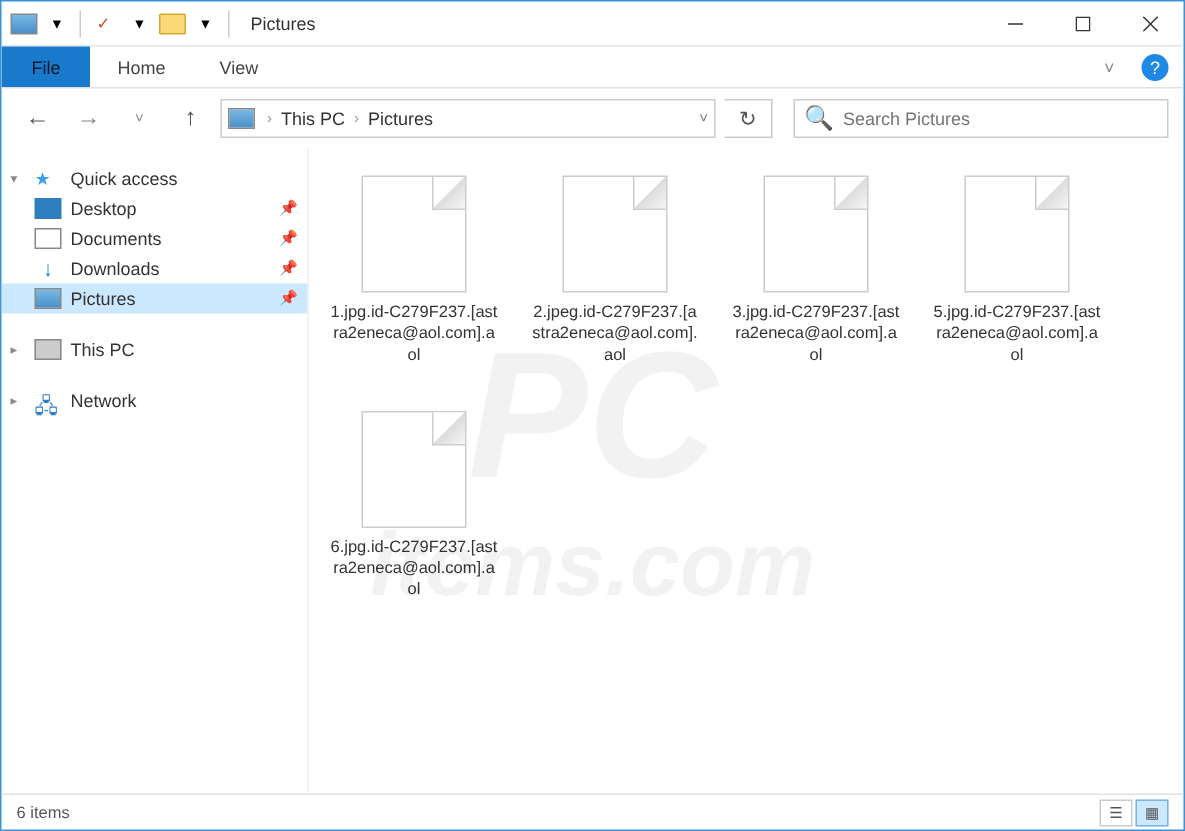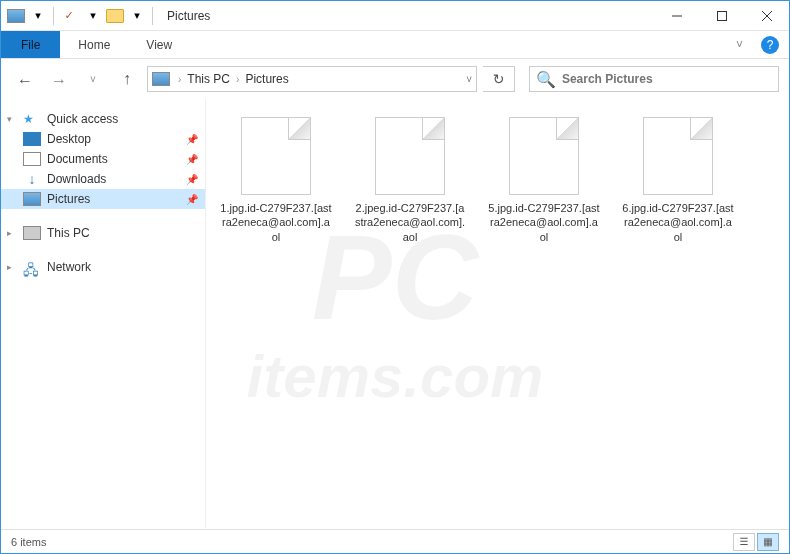--- a/index.html
+++ b/index.html
@@ -27,21 +27,21 @@
 .addrrow { height: 40px; display: flex; align-items: center; padding: 0 10px; gap: 6px; }
 .nav-arrow { width: 28px; height: 28px; display: flex; align-items: center; justify-content: center; color: #888; font-size: 16px; cursor: pointer; }
 .nav-arrow.active { color: #555; }
 .addrbox { flex: 1; height: 26px; border: 1px solid #ccc; display: flex; align-items: center; padding: 0 4px; }
 .addr-icon { width: 18px; height: 14px; background: linear-gradient(#7ab8e6, #4a90c8); border: 1px solid #888; margin-right: 4px; }
 .crumb { font-size: 12px; color: #333; padding: 0 2px; }
 .crumb-sep { color: #999; font-size: 10px; padding: 0 4px; }
 .addr-drop { color: #777; margin-left: auto; font-size: 10px; }
 .refresh-box { width: 32px; height: 26px; border: 1px solid #ccc; border-left: none; display: flex; align-items: center; justify-content: center; color: #555; font-size: 14px; }
 .searchbox { width: 250px; height: 26px; border: 1px solid #ccc; display: flex; align-items: center; padding: 0 6px; color: #888; margin-left: 8px; }
-.search-input { border: none; outline: none; font-size: 12px; color: #c2410c; flex: 1; margin-left: 6px; font-weight: bold; }
+.search-input { border: none; outline: none; font-size: 12px; color: #c2410c; flex: 1; margin-left: 6px; }
 
 
 .main { display: flex; height: 429px; }
 .sidebar { width: 205px; border-right: 1px solid #eee; padding: 10px 0; overflow: hidden; }
 .tree-item { display: flex; align-items: center; padding: 3px 6px 3px 22px; font-size: 12px; color: #333; cursor: pointer; position: relative; }
 .tree-item.sub { }
 .tree-item.selected { background: #cce8ff; }
 .tree-caret { position: absolute; left: 6px; color: #888; font-size: 9px; }
 .tree-icon { width: 18px; height: 14px; margin-right: 6px; display: inline-block; }
 .ico-star { color: #3aa0e8; }
@@ -189,20 +189,26 @@
         <div class="file-item">
           <div class="file-thumb">
             <div class="file-fold"></div>
           </div>
           <div class="file-name">2.jpeg.id-C279F237.[astra2eneca@aol.com].aol</div>
         </div>
         <div class="file-item">
           <div class="file-thumb">
             <div class="file-fold"></div>
           </div>
+          <div class="file-name">3.jpg.id-C279F237.[astra2eneca@aol.com].aol</div>
+        </div>
+        <div class="file-item">
+          <div class="file-thumb">
+            <div class="file-fold"></div>
+          </div>
           <div class="file-name">5.jpg.id-C279F237.[astra2eneca@aol.com].aol</div>
         </div>
         <div class="file-item">
           <div class="file-thumb">
             <div class="file-fold"></div>
           </div>
           <div class="file-name">6.jpg.id-C279F237.[astra2eneca@aol.com].aol</div>
         </div>
       </div>
   </div>

